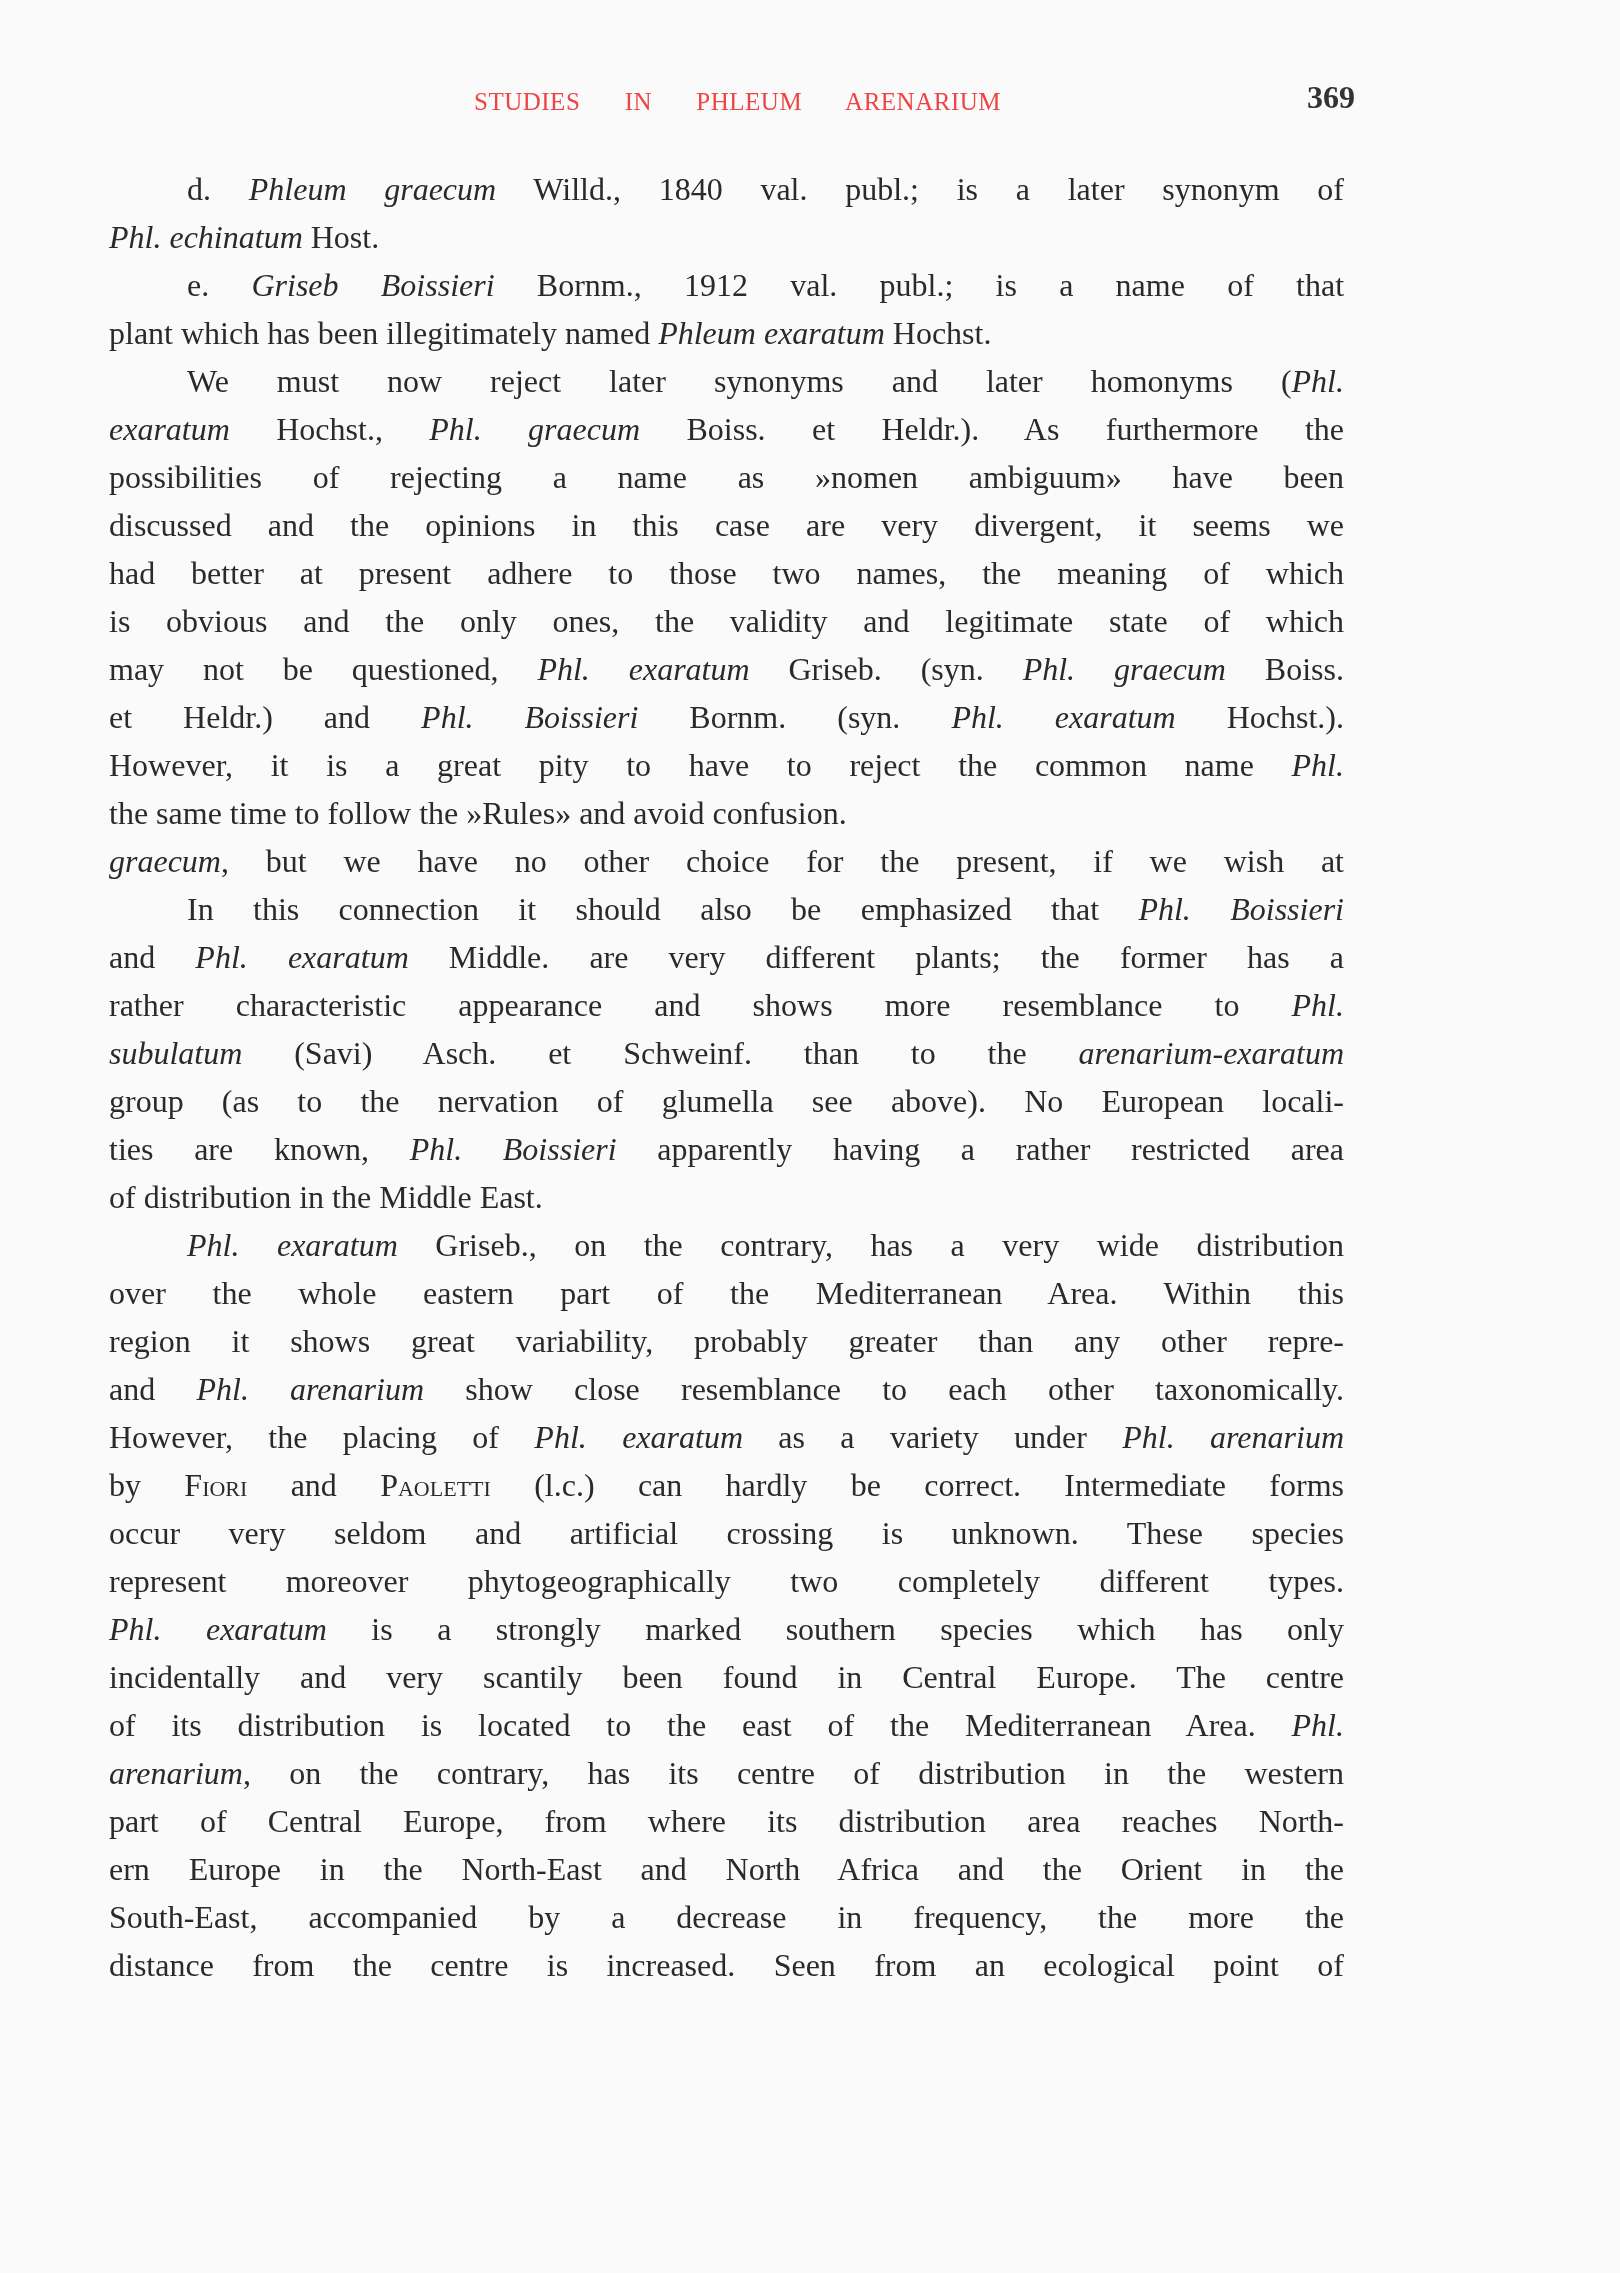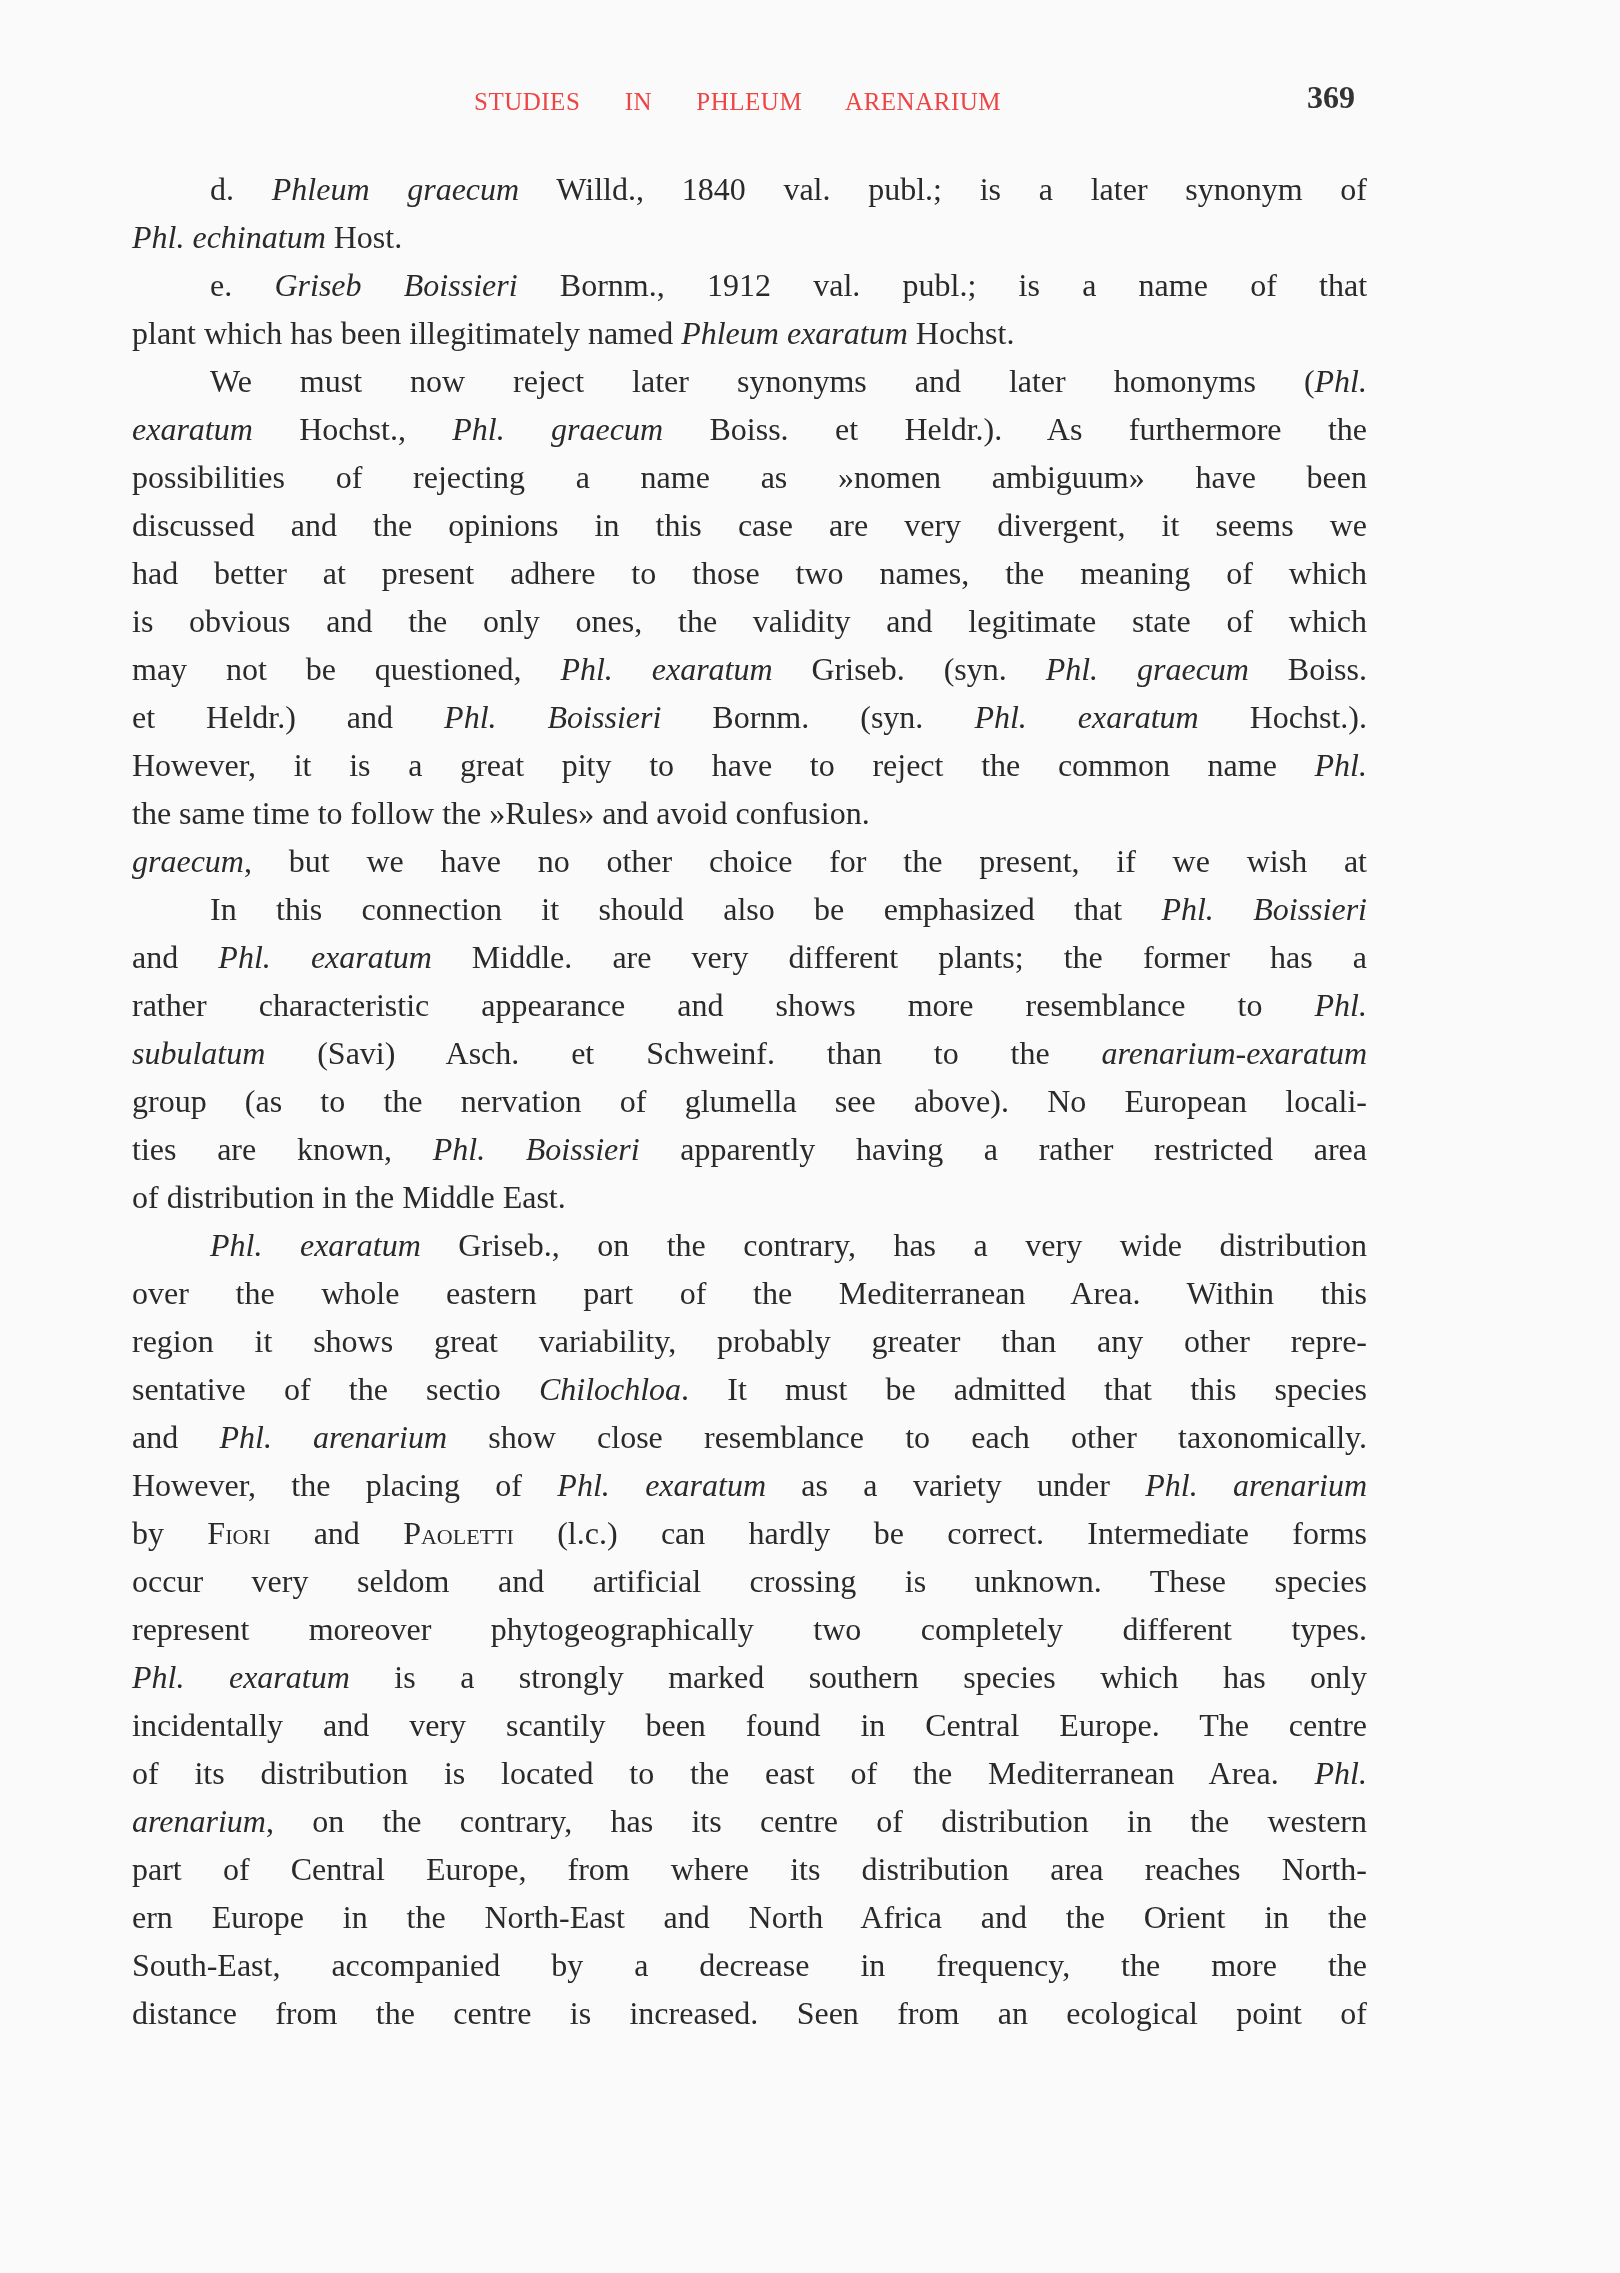--- a/index.html
+++ b/index.html
@@ -17,21 +17,21 @@
     color: #ef4444;
     text-align: justify; text-align-last: justify;
   }
   .page-number {
     position: absolute; top: 79px; left: 1296px; width: 59px;
     font-size: 32px; line-height: 36px; text-align: right;
     color: #333;
     font-weight: bold;
   }
   .body-text {
-    position: absolute; left: 132px; top: 165px; width: 1235px;
+    position: absolute; left: 109px; top: 165px; width: 1235px;
   }
   .line {
     height: 48px;
     font-size: 32px; line-height: 48px;
     white-space: nowrap; overflow: visible;
     text-align: justify; text-align-last: justify;
     word-spacing: 0px;
   }
   .line.indent { padding-left: 78px; }
   .line.last { text-align: center; text-align-last: left; }
@@ -63,21 +63,20 @@
     <div class="line indent"><span class="seg-roman">In this connection it should also be emphasized that </span><span class="seg-italic">Phl. Boissieri</span></div>
     <div class="line"><span class="seg-roman">and </span><span class="seg-italic">Phl. exaratum</span><span class="seg-roman"> Middle. are very different plants; the former has a</span></div>
     <div class="line"><span class="seg-roman">rather characteristic appearance and shows more resemblance to </span><span class="seg-italic">Phl.</span></div>
     <div class="line"><span class="seg-italic">subulatum</span><span class="seg-roman"> (Savi) Asch. et Schweinf. than to the </span><span class="seg-italic">arenarium-exaratum</span></div>
     <div class="line"><span class="seg-roman">group (as to the nervation of glumella see above). No European locali-</span></div>
     <div class="line"><span class="seg-roman">ties are known, </span><span class="seg-italic">Phl. Boissieri</span><span class="seg-roman"> apparently having a rather restricted area</span></div>
     <div class="line last"><span class="seg-roman">of distribution in the Middle East.</span></div>
     <div class="line indent"><span class="seg-italic">Phl. exaratum</span><span class="seg-roman"> Griseb., on the contrary, has a very wide distribution</span></div>
     <div class="line"><span class="seg-roman">over the whole eastern part of the Mediterranean Area. Within this</span></div>
     <div class="line"><span class="seg-roman">region it shows great variability, probably greater than any other repre-</span></div>
-    <div class="line"><span class="seg-roman">sentative of the sectio </span><span class="seg-italic">Chilochloa</span><span class="seg-roman">. It must be admitted that this species</span></div>
     <div class="line"><span class="seg-roman">and </span><span class="seg-italic">Phl. arenarium</span><span class="seg-roman"> show close resemblance to each other taxonomically.</span></div>
     <div class="line"><span class="seg-roman">However, the placing of </span><span class="seg-italic">Phl. exaratum</span><span class="seg-roman"> as a variety under </span><span class="seg-italic">Phl. arenarium</span></div>
     <div class="line"><span class="seg-roman">by </span><span class="seg-sc">Fiori</span><span class="seg-roman"> and </span><span class="seg-sc">Paoletti</span><span class="seg-roman"> (l.c.) can hardly be correct. Intermediate forms</span></div>
     <div class="line"><span class="seg-roman">occur very seldom and artificial crossing is unknown. These species</span></div>
     <div class="line"><span class="seg-roman">represent moreover phytogeographically two completely different types.</span></div>
     <div class="line"><span class="seg-italic">Phl. exaratum</span><span class="seg-roman"> is a strongly marked southern species which has only</span></div>
     <div class="line"><span class="seg-roman">incidentally and very scantily been found in Central Europe. The centre</span></div>
     <div class="line"><span class="seg-roman">of its distribution is located to the east of the Mediterranean Area. </span><span class="seg-italic">Phl.</span></div>
     <div class="line"><span class="seg-italic">arenarium</span><span class="seg-roman">, on the contrary, has its centre of distribution in the western</span></div>
     <div class="line"><span class="seg-roman">part of Central Europe, from where its distribution area reaches North-</span></div>

